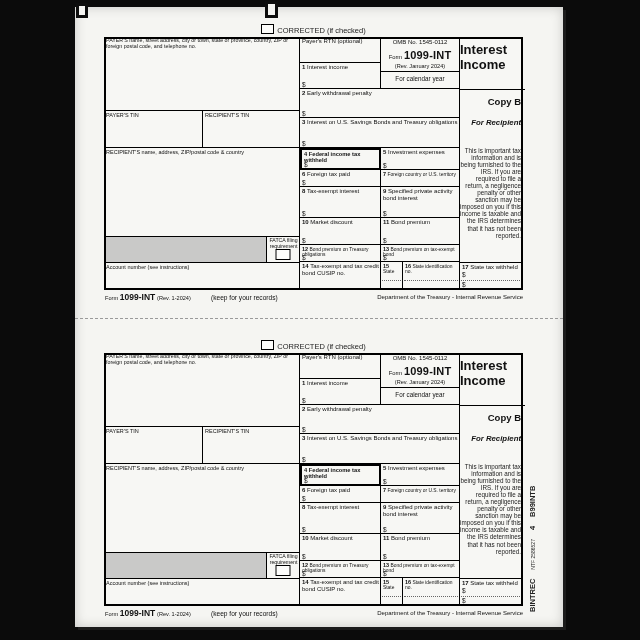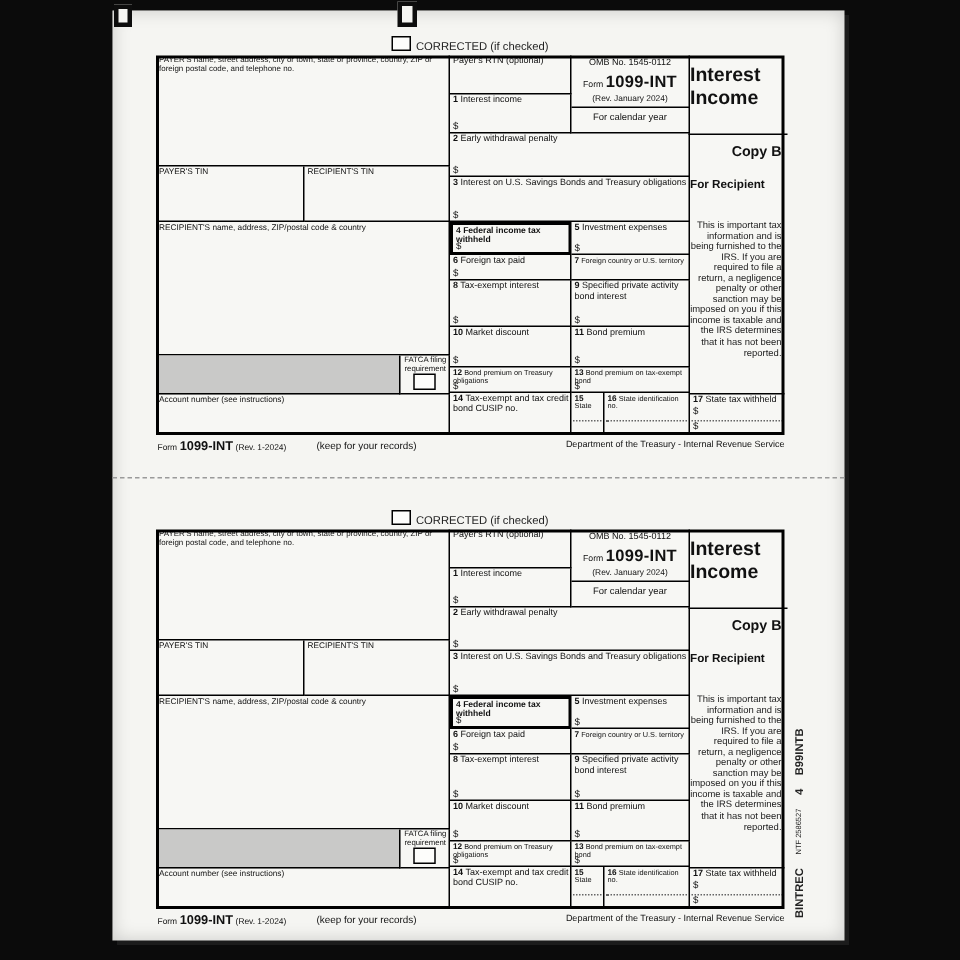--- a/index.html
+++ b/index.html
@@ -39,21 +39,21 @@
   .form-line{position:absolute;top:12px;left:0;right:0;text-align:center;}
   .form-word{font-size:5.8px;} .form-num{font-size:11px;font-weight:bold;letter-spacing:0.2px;}
   .rev-line{position:absolute;top:26px;left:0;right:0;text-align:center;font-size:5.6px;}
   .cal-line{position:absolute;top:3px;left:0;right:0;text-align:center;font-size:6.3px;}
 
   
   .rightcol{position:absolute;left:356px;top:0;width:63px;height:225px;}
   .title{position:absolute;top:6px;right:2px;left:0;font-size:13px;font-weight:bold;line-height:14.5px;}
   .copy-divider{position:absolute;left:-1px;right:-2px;top:52px;border-top:1.2px solid #000;}
   .copyb{position:absolute;top:59px;right:2px;left:0;text-align:right;font-size:9.5px;font-weight:bold;}
-  .forrec{position:absolute;top:81px;right:2px;left:0;text-align:left;font-size:7.8px;font-weight:bold;}
+  .forrec{position:absolute;top:81px;right:2px;left:0;text-align:right;font-size:7.8px;font-weight:bold;font-style:italic;}
   .statement{position:absolute;top:110px;right:2px;left:-2px;text-align:right;font-size:6.3px;line-height:7.05px;color:#222;}
 
   
   .footer{position:absolute;left:0;top:268px;width:419px;height:12px;font-size:6.4px;}
   .f-left{position:absolute;left:1px;top:0;}
   .f-word{font-size:5.6px;} .f-num{font-size:8.5px;font-weight:bold;} .f-rev{font-size:5.6px;}
   .f-keep{position:absolute;left:107px;top:2px;font-size:6.6px;}
   .f-dept{position:absolute;right:0;top:2px;font-size:6px;}
 
   

